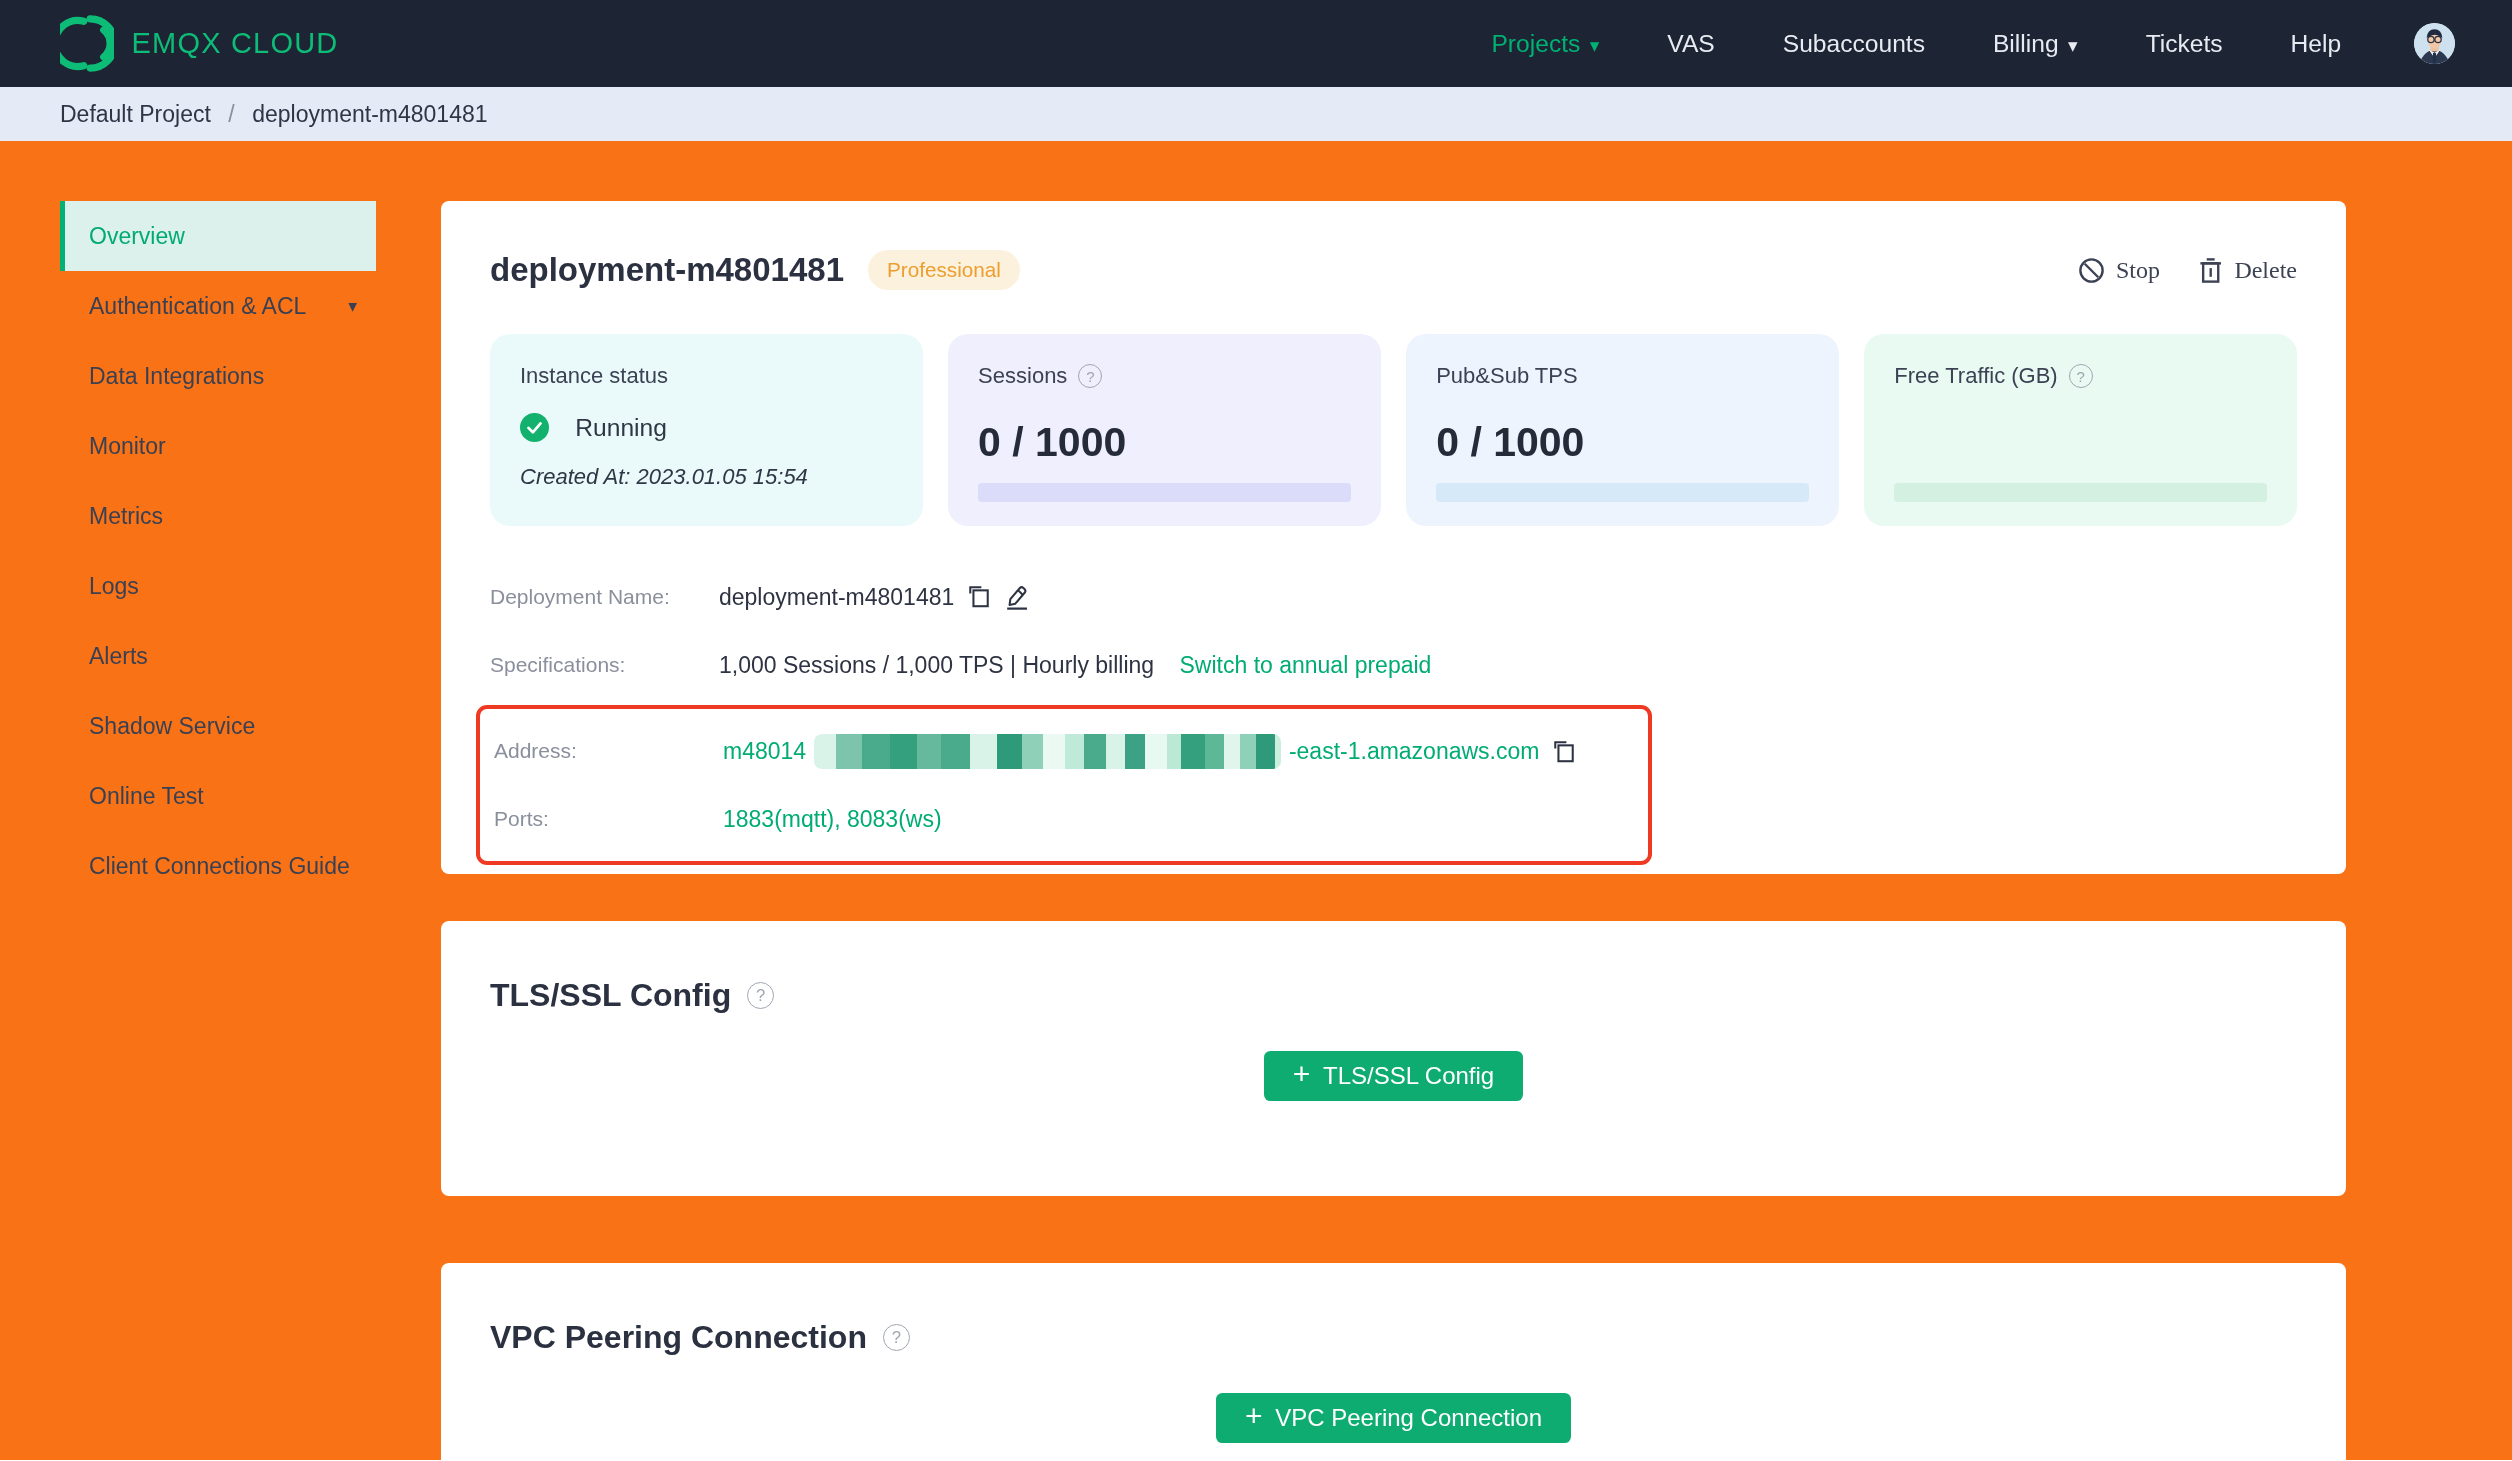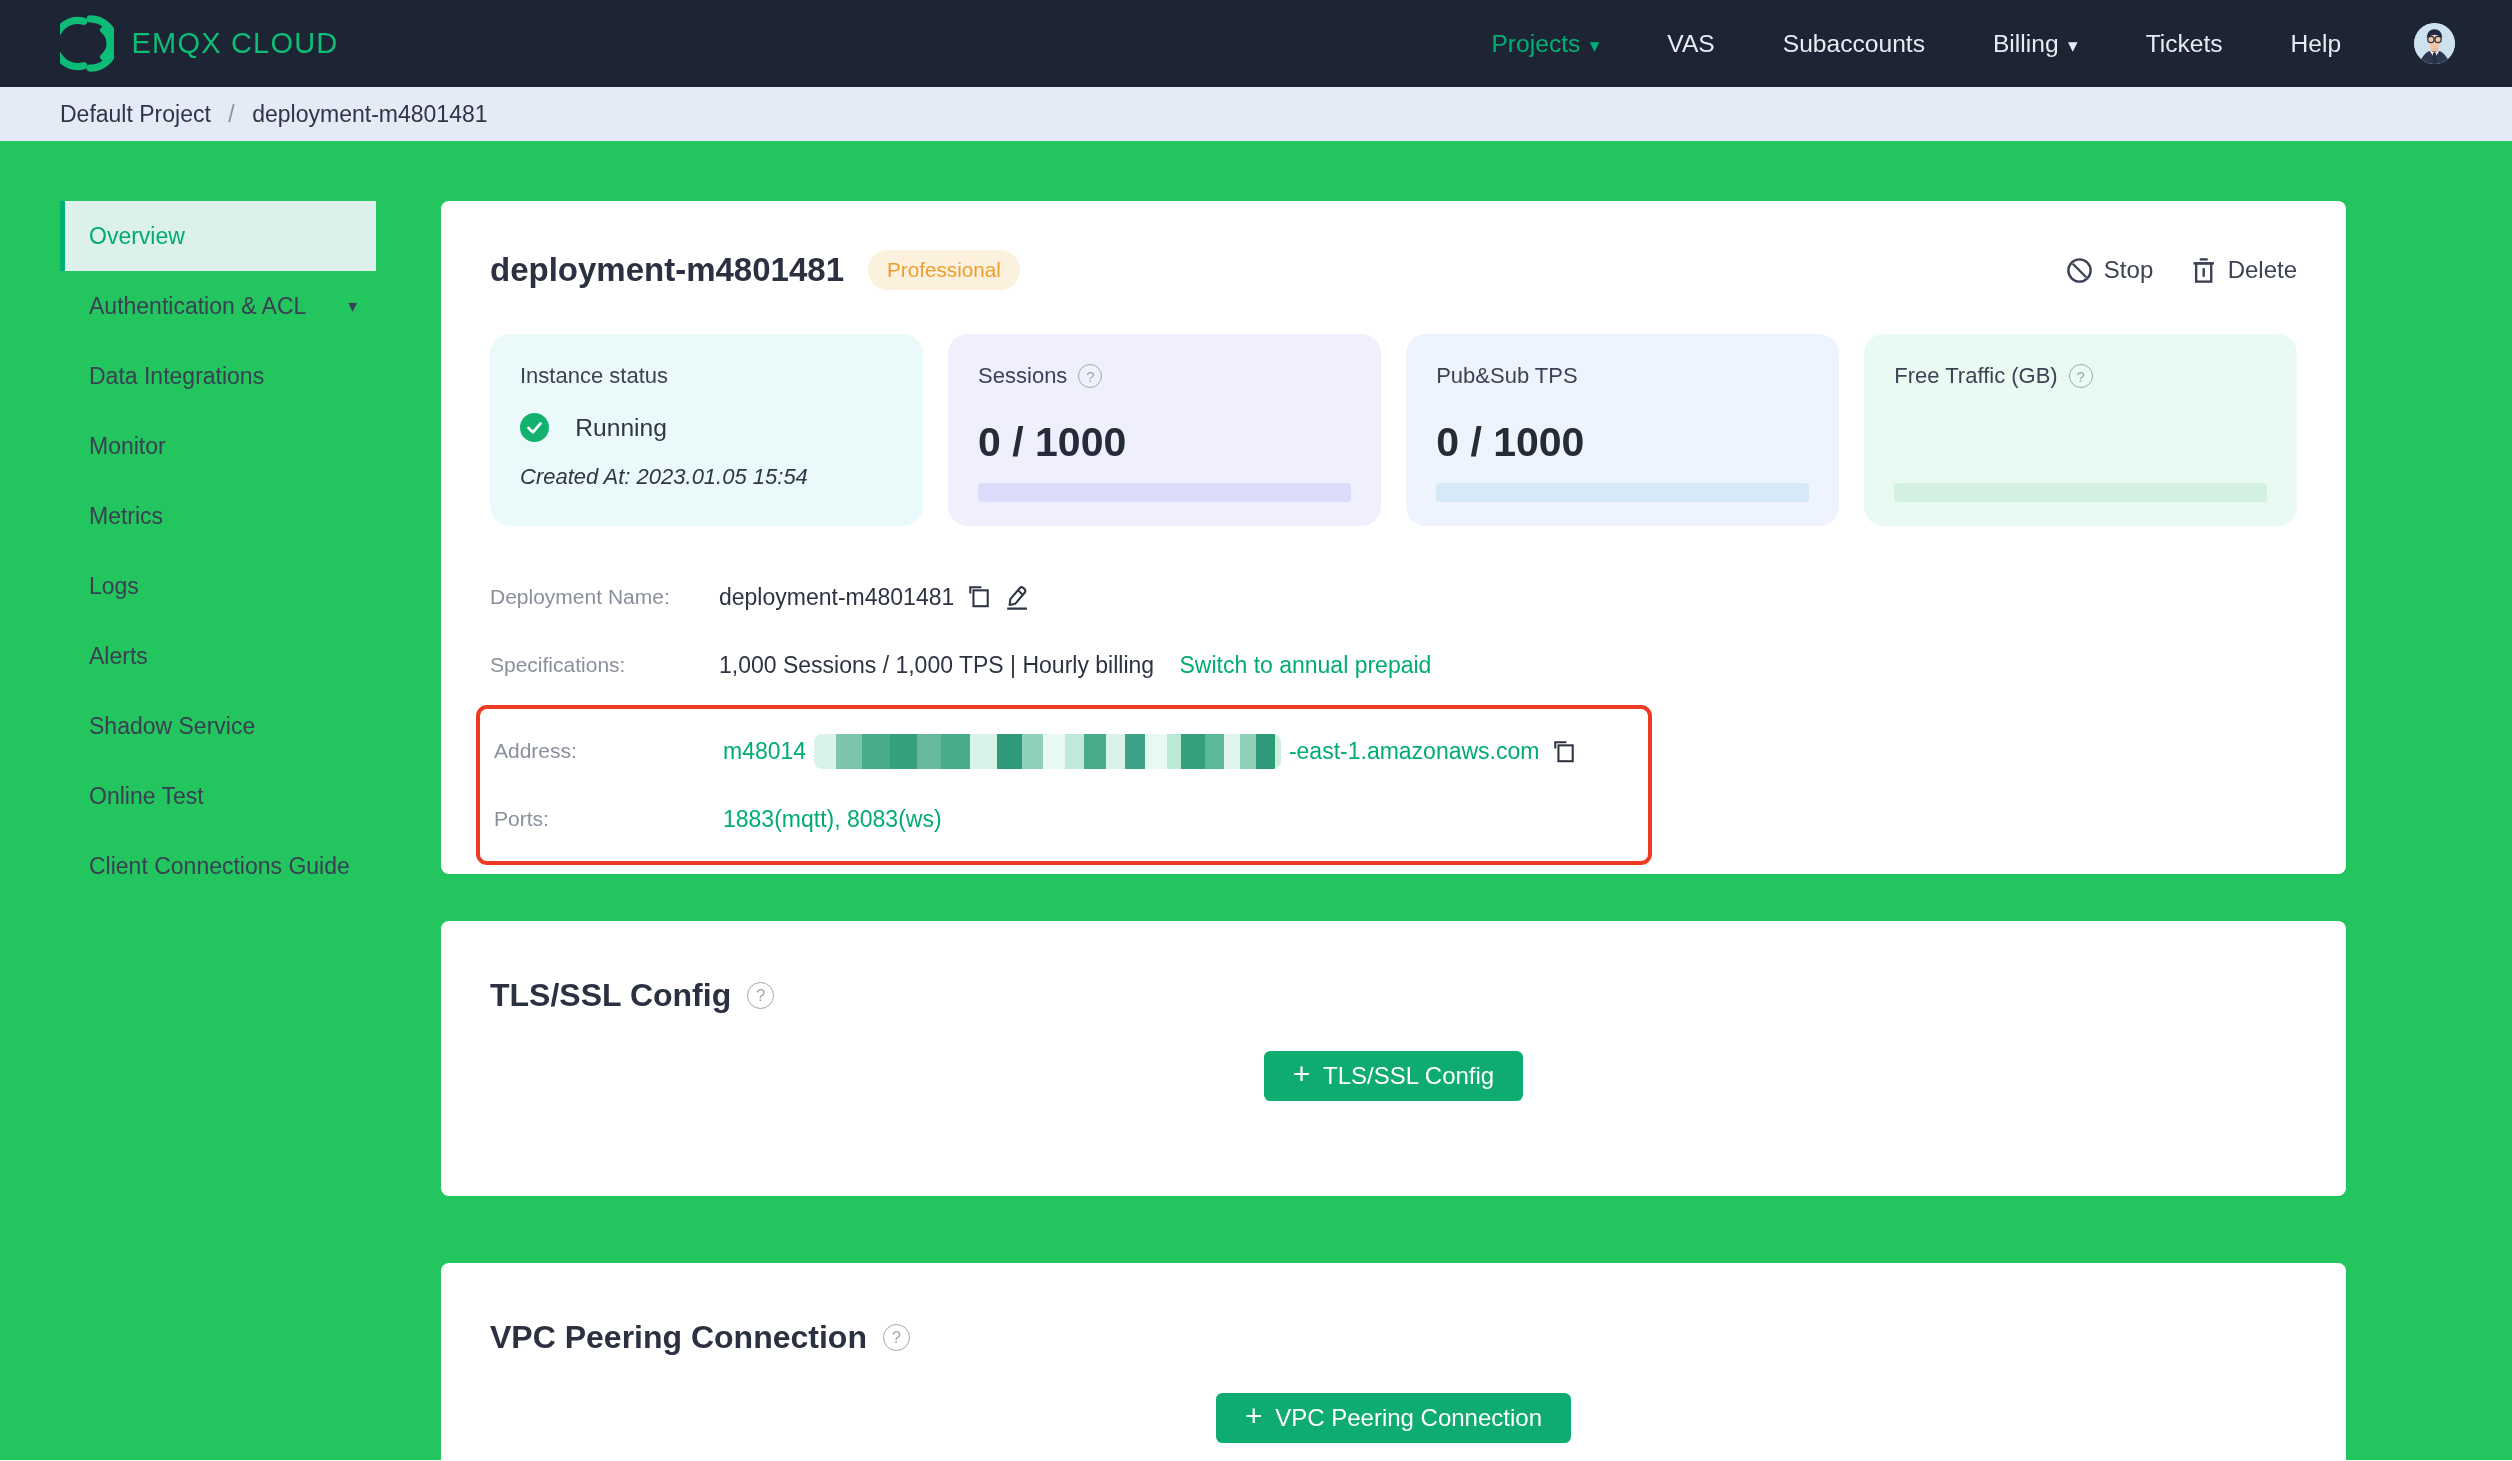--- a/index.html
+++ b/index.html
@@ -1,18 +1,18 @@
 <!DOCTYPE html>
 <html style="font-size:12.7px"><head>
 <meta charset="utf-8">
 <style>
   * { margin:0; padding:0; box-sizing:border-box; }
   html,body { width:2512px; height:1462px; }
   body { font-family:"Liberation Sans", sans-serif; }
-  .page { width:2512px; height:1460px; background:#22c55e; position:relative; overflow:hidden; }
+  .page { width:2512px; height:1460px; background:#f97316; position:relative; overflow:hidden; }
 
   
   .navbar { height:87px; background:#1d2434; display:flex; align-items:center; padding:0 57px 0 60px; }
   .brand { display:flex; align-items:center; gap:17.5px; }
   .brand-text { color:#0dbd77; font-size:29px; font-weight:500; letter-spacing:1.2px; }
   .nav-right { margin-left:auto; display:flex; align-items:center; gap:68px; }
   .nav-item { color:#e8ebf1; font-size:24.6px; cursor:pointer; display:flex; align-items:center; gap:9.5px; }
   .nav-item.active { color:#00b173; }
   .caret { font-size:19px; line-height:1; position:relative; top:1.6px; }
   .avatar { width:41px; height:41px; border-radius:50%; overflow:hidden; background:#cde2ee; margin-left:4.8px; }
@@ -33,21 +33,21 @@
 
   .card { background:#ffffff; border-radius:8px; }
 
   
   .deploy-card { height:673px; padding:49px; margin-bottom:47px; }
   .deploy-head { display:flex; align-items:center; }
   .deploy-title { font-size:33px; font-weight:bold; color:#2b3140; }
   .plan-badge { margin-left:24px; background:#fcf1dc; color:#ec9e2f; font-size:20.7px;
                 padding:8px 19px; border-radius:794px; }
   .head-actions { margin-left:auto; display:flex; align-items:center; gap:38px; }
-  .head-btn { display:flex; align-items:center; gap:11px; font-size:24px; color:#3c4254; cursor:pointer; background:none; border:none; font-family:Liberation Sans, sans-serif; }
+  .head-btn { display:flex; align-items:center; gap:11px; font-size:24px; color:#3c4254; cursor:pointer; background:none; border:none; font-family:Liberation Serif, serif; }
 
   .stats-row { display:grid; grid-template-columns:repeat(4,1fr); gap:25.4px; margin-top:44px; }
   .stat-card { height:192px; border-radius:20px; padding:29px 30px; position:relative; }
   .stat-card.c-status  { background:#eafafa; }
   .stat-card.c-sessions{ background:#efeffd; }
   .stat-card.c-tps     { background:#edf4fd; }
   .stat-card.c-traffic { background:#e9faf3; }
   .stat-label-row { display:flex; align-items:center; gap:11px; }
   .stat-label { font-size:22px; color:#3c4254; }
   .help-icon { width:24px; height:24px; border-radius:50%; border:1.6px solid #a0a6b1; color:#a0a6b1;

